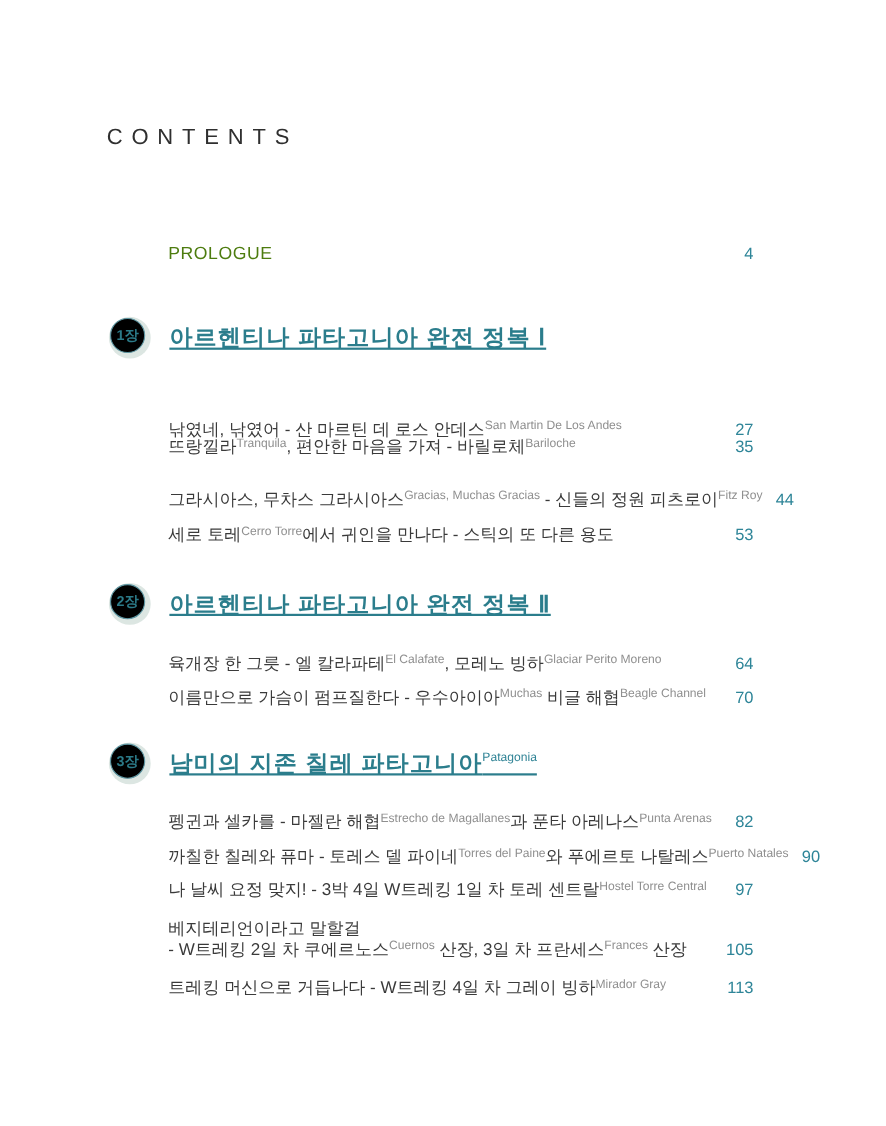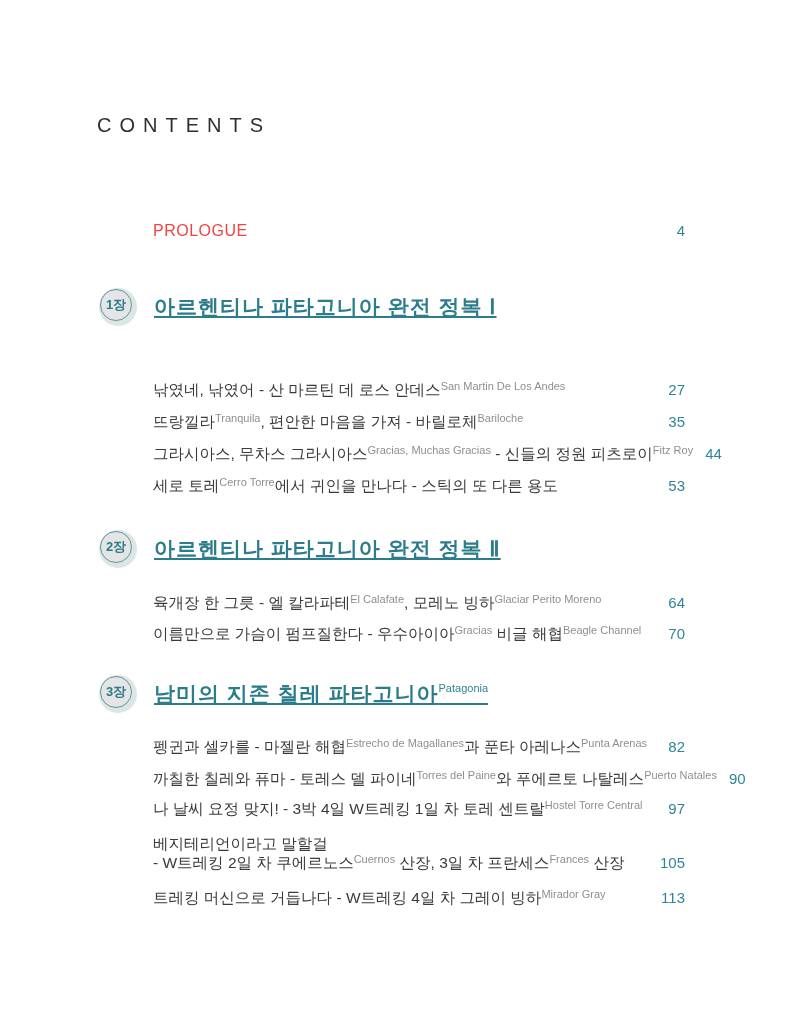--- a/index.html
+++ b/index.html
@@ -22,35 +22,35 @@
     display:flex;align-items:baseline;
   }
   .row-title{
     flex:1;
     font-size:15.5px;color:#3a3a3a;
     white-space:nowrap;
   }
   .row-page{
     font-size:15px;color:#2e8598;margin-left:12px;
   }
-  .prologue .row-title{font-size:16px;letter-spacing:0.5px;color:#ef4444;}
+  .prologue .row-title{font-size:16px;letter-spacing:0.5px;color:#4d7c0f;}
   sup.seg{
     font-size:11px;color:#8f8f8f;
     vertical-align:5px;line-height:0;letter-spacing:0;
   }
   
   .chapter-header{
     position:absolute;left:99px;height:38px;
     display:flex;align-items:center;
   }
   .badge{position:relative;width:38px;height:38px;flex:0 0 38px;}
   .badge-outer{position:absolute;left:0;top:0;width:38px;height:38px;border-radius:50%;background:#dce6e2;}
   .badge-inner{
     position:absolute;left:1px;top:1px;width:30px;height:30px;
-    border:1.6px solid #5e96a2;border-radius:50%;background:#e5e5e5;
+    border:1.6px solid #5e96a2;border-radius:50%;background:#000000;
     display:flex;align-items:center;justify-content:center;
     font-size:13px;font-weight:700;color:#2b7a88;
   }
   .chapter-title{
     margin-left:17px;
     font-size:21px;font-weight:700;color:#2b7d8c;letter-spacing:1px;
     white-space:nowrap;
     text-decoration:underline;
   }
   .chapter-title sup.title-sup{
@@ -75,21 +75,21 @@
       <span class="badge-outer"></span>
       <span class="badge-inner">1장</span>
     </div>
     <div class="chapter-title"><span>아르헨티나 파타고니아 완전 정복 Ⅰ</span><sup class="title-sup"></sup></div>
   </div>
 
   <div class="row" style="top:380px">
     <span class="row-title"><span>낚였네, 낚였어 - 산 마르틴 데 로스 안데스</span><sup class="seg">San Martin De Los Andes</sup></span>
     <span class="row-page">27</span>
   </div>
-  <div class="row" style="top:412px">
+  <div class="row" style="top:396px">
     <span class="row-title"><span>뜨랑낄라</span><sup class="seg">Tranquila</sup><span>, 편안한 마음을 가져 - 바릴로체</span><sup class="seg">Bariloche</sup></span>
     <span class="row-page">35</span>
   </div>
   <div class="row" style="top:444px">
     <span class="row-title"><span>그라시아스, 무차스 그라시아스</span><sup class="seg">Gracias, Muchas Gracias</sup><span> - 신들의 정원 피츠로이</span><sup class="seg">Fitz Roy</sup></span>
     <span class="row-page">44</span>
   </div>
   <div class="row" style="top:476px">
     <span class="row-title"><span>세로 토레</span><sup class="seg">Cerro Torre</sup><span>에서 귀인을 만나다 - 스틱의 또 다른 용도</span></span>
     <span class="row-page">53</span>
@@ -101,21 +101,21 @@
       <span class="badge-inner">2장</span>
     </div>
     <div class="chapter-title"><span>아르헨티나 파타고니아 완전 정복 Ⅱ</span><sup class="title-sup"></sup></div>
   </div>
 
   <div class="row" style="top:593px">
     <span class="row-title"><span>육개장 한 그릇 - 엘 칼라파테</span><sup class="seg">El Calafate</sup><span>, 모레노 빙하</span><sup class="seg">Glaciar Perito Moreno</sup></span>
     <span class="row-page">64</span>
   </div>
   <div class="row" style="top:624px">
-    <span class="row-title"><span>이름만으로 가슴이 펌프질한다 - 우수아이아</span><sup class="seg">Gracias</sup><span> 비글 해협</span><sup class="seg">Beagle Channel</sup></span>
+    <span class="row-title"><span>이름만으로 가슴이 펌프질한다 - 우수아이아</span><sup class="seg">Muchas</sup><span> 비글 해협</span><sup class="seg">Beagle Channel</sup></span>
     <span class="row-page">70</span>
   </div>
 
   <div class="chapter-header" style="top:675px">
     <div class="badge">
       <span class="badge-outer"></span>
       <span class="badge-inner">3장</span>
     </div>
     <div class="chapter-title"><span>남미의 지존 칠레 파타고니아</span><sup class="title-sup">Patagonia</sup></div>
   </div>

